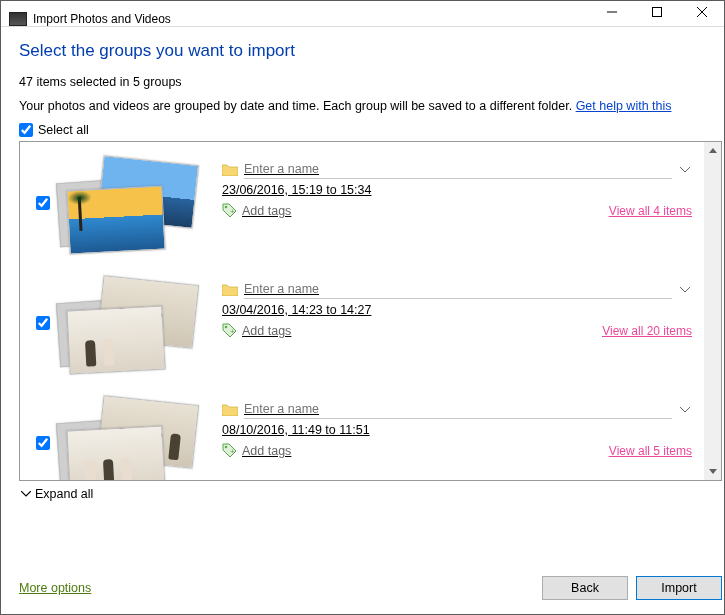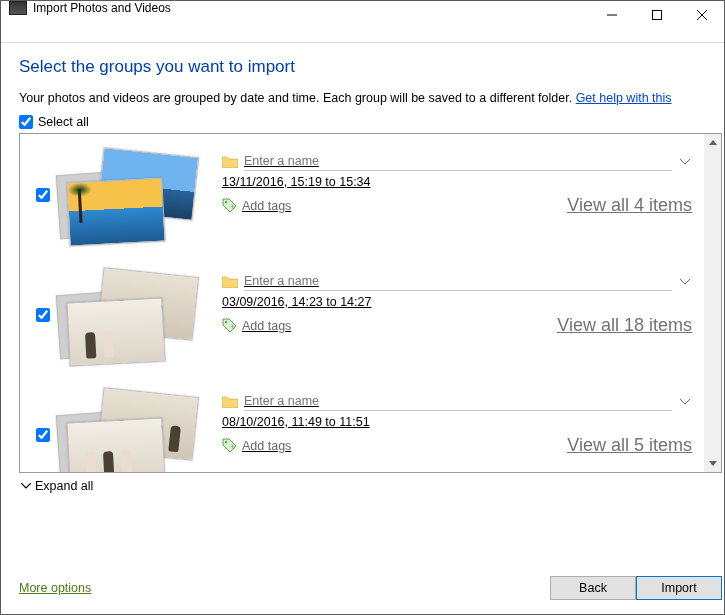--- a/index.html
+++ b/index.html
@@ -1,20 +1,20 @@
 <!DOCTYPE html>
 <html><head>
 <meta charset="utf-8">
 <style>
   * { box-sizing: border-box; margin: 0; padding: 0; font-family: "Segoe UI", Tahoma, sans-serif; }
   body { background: #fff; width: 725px; height: 615px; overflow: hidden; }
   .window { width: 725px; height: 615px; border: 1px solid #5a5a5a; display: flex; flex-direction: column; background: #fff; }
 
   
-  .titlebar { height: 42px; display: flex; align-items: flex-start; border-bottom: 1px solid #dcdcdc; }
+  .titlebar { height: 26px; display: flex; align-items: flex-end; border-bottom: 1px solid #dcdcdc; }
   .titlebar .app-icon { width: 18px; height: 14px; margin: 0 6px 0 8px; background: linear-gradient(#333,#555); border: 1px solid #222; }
   .titlebar .title { flex: 1; font-size: 12px; color: #000; }
   .titlebar .sysbtn { width: 45px; height: 28px; display: flex; align-items: center; justify-content: center; }
   .titlebar .sysbtn svg { stroke: #000; }
 
   
   .content { flex: 1; padding: 14px 2px 10px 18px; display: flex; flex-direction: column; }
   .page-title { color: #003db1; font-size: 17px; margin-bottom: 14px; }
   .summary { font-size: 12.5px; color: #000; margin-bottom: 10px; }
   .description { font-size: 12.5px; color: #000; margin-bottom: 10px; }
@@ -51,36 +51,36 @@
 
   .groupmeta { flex: 1; padding-left: 14px; font-size: 12.5px; }
   .name-row { display: flex; align-items: center; margin-bottom: 4px; }
   .folder-icon { width: 16px; height: 13px; margin-right: 6px; }
   .name-row input { flex: 1; border: none; border-bottom: 1px solid #c6c6c6; font-size: 12.5px; color: #666; padding: 2px 0; outline: none; }
   .chev { width: 14px; height: 14px; margin-left: 6px; display: flex; align-items: center; justify-content: center; }
   .daterange { color: #000; margin-bottom: 6px; }
   .tags-row { display: flex; align-items: center; justify-content: space-between; }
   .tags-left { display: flex; align-items: center; color: #666; }
   .tag-icon { width: 15px; height: 15px; margin-right: 5px; }
-  .viewall { color: #737373; text-decoration: underline; font-size: 18px; cursor: pointer; white-space: nowrap; }
+  .viewall { color: #ec4899; text-decoration: underline; font-size: 12px; cursor: pointer; white-space: nowrap; }
 
   
   .belowlist { display: flex; align-items: center; justify-content: space-between; padding: 6px 2px 4px 2px; font-size: 12.5px; text-align: center; }
   .expandall { display: flex; align-items: center; color: #000; cursor: pointer; }
   .expandall .caret { margin-right: 4px; }
   .adjustgroups { display: flex; align-items: center; border: 2px solid #e03a3a; border-radius: 6px; padding: 4px 8px; }
   .adjustgroups span { margin-right: 6px; }
   .slider-wrap { position: relative; width: 110px; height: 16px; }
   .slider-track { position: absolute; left: 0; right: 0; top: 7px; height: 2px; background: #b8b8b8; }
   .slider-thumb { position: absolute; top: 2px; width: 9px; height: 14px; background: #0078d7; }
 
   
   .footer { margin-top: auto; padding: 10px 0 4px 0; display: flex; align-items: center; justify-content: space-between; }
   .moreopt { color: #4d7c0f; text-decoration: underline; font-size: 12.5px; cursor: pointer; }
-  .btnrow { display: flex; gap: 0; border-radius: 9px; }
+  .btnrow { display: flex; gap: 8px; border-radius: 9px; }
   .winbtn { min-width: 86px; height: 24px; font-size: 12.5px; background: #e1e1e1; border: 1px solid #adadad; cursor: pointer; }
   .winbtn.default { border-color: #0078d7; }
 </style>
 </head>
 <body>
 
 <div class="window">
 
   <div class="titlebar">
     <div class="app-icon"></div>
@@ -98,20 +98,21 @@
     <div class="sysbtn close">
       <svg width="10" height="10">
           <line x1="0" y1="0" x2="10" y2="10" stroke-width="1"></line>
           <line x1="10" y1="0" x2="0" y2="10" stroke-width="1"></line>
         </svg>
     </div>
   </div>
 
   <div class="content">
     <div class="page-title">Select the groups you want to import</div>
+    <div class="summary">47 items selected in 5 groups</div>
     <div class="description">
       <span>Your photos and videos are grouped by date and time. Each group will be saved to a different folder.</span>
       <a class="link">Get help with this</a>
     </div>
 
     <label class="selectall-row">
       <input type="checkbox" checked="" style="">
       <span>Select all</span>
     </label>
 
@@ -132,21 +133,21 @@
               <svg class="folder-icon" viewBox="0 0 16 13">
                   <path d="M0 2h5l2 2h9v9H0z" fill="#f7d774" stroke="#caa52e" stroke-width="0.6"></path>
                 </svg>
               <input type="text" placeholder="Enter a name" style="">
               <div class="chev">
                 <svg width="10" height="6">
                     <polyline points="0,0 5,5 10,0" fill="none" stroke="#666" stroke-width="1"></polyline>
                   </svg>
               </div>
             </div>
-            <div class="daterange">13/11/2016, 15:19 to 15:34</div>
+            <div class="daterange">23/06/2016, 15:19 to 15:34</div>
             <div class="tags-row">
               <div class="tags-left">
                 <svg class="tag-icon" viewBox="0 0 15 15">
                     <path d="M1 1h6l7 7-6 6-7-7z" fill="#dff0d8" stroke="#56a648"></path>
                     <circle cx="4" cy="4" r="1.2" fill="#56a648"></circle>
                     <text x="8" y="11" font-size="8" fill="#56a648">+</text>
                   </svg>
                 <span>Add tags</span>
               </div>
               <a class="viewall">View all 4 items</a>
@@ -177,31 +178,31 @@
               <svg class="folder-icon" viewBox="0 0 16 13">
                   <path d="M0 2h5l2 2h9v9H0z" fill="#f7d774" stroke="#caa52e" stroke-width="0.6"></path>
                 </svg>
               <input type="text" placeholder="Enter a name" style="">
               <div class="chev">
                 <svg width="10" height="6">
                     <polyline points="0,0 5,5 10,0" fill="none" stroke="#666" stroke-width="1"></polyline>
                   </svg>
               </div>
             </div>
-            <div class="daterange">03/09/2016, 14:23 to 14:27</div>
+            <div class="daterange">03/04/2016, 14:23 to 14:27</div>
             <div class="tags-row">
               <div class="tags-left">
                 <svg class="tag-icon" viewBox="0 0 15 15">
                     <path d="M1 1h6l7 7-6 6-7-7z" fill="#dff0d8" stroke="#56a648"></path>
                     <circle cx="4" cy="4" r="1.2" fill="#56a648"></circle>
                     <text x="8" y="11" font-size="8" fill="#56a648">+</text>
                   </svg>
                 <span>Add tags</span>
               </div>
-              <a class="viewall">View all 18 items</a>
+              <a class="viewall">View all 20 items</a>
             </div>
           </div>
         </div>
 
         <div class="group">
           <input type="checkbox" class="chk" checked="" style="">
           <div class="thumbstack">
             <div class="thumb t1"></div>
             <div class="thumb t2 th-wed1">
                 <div class="figs">

